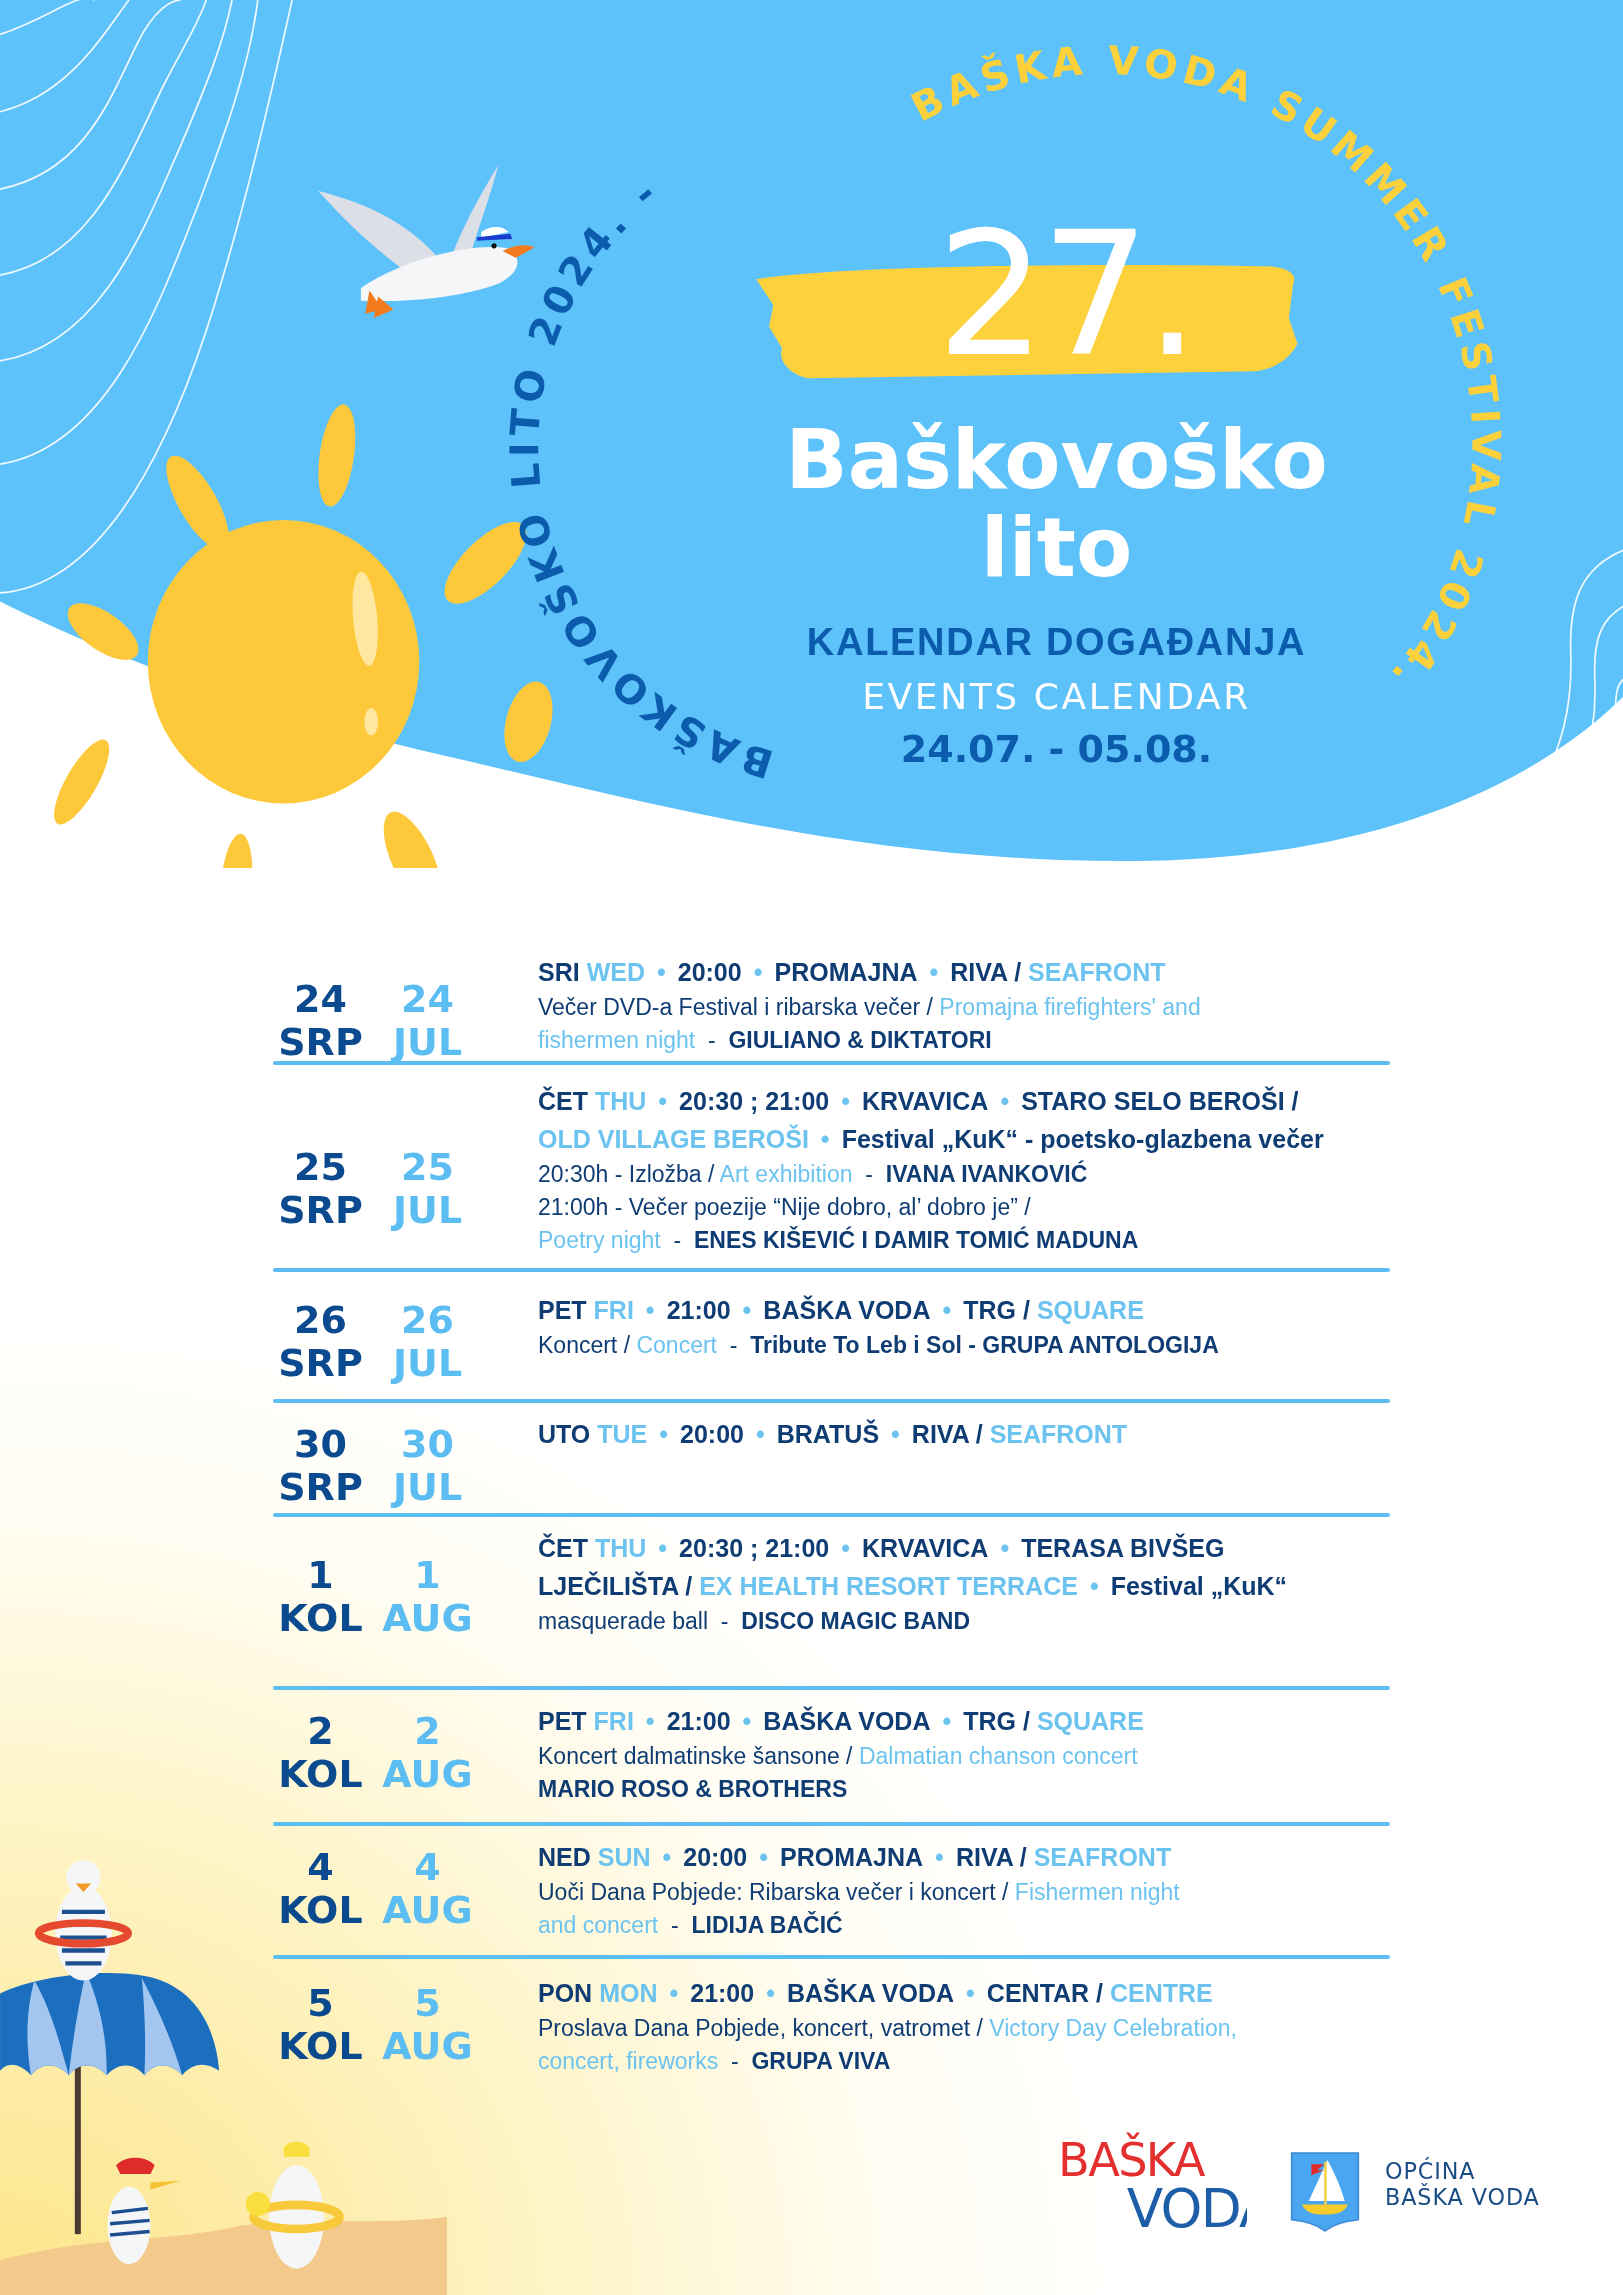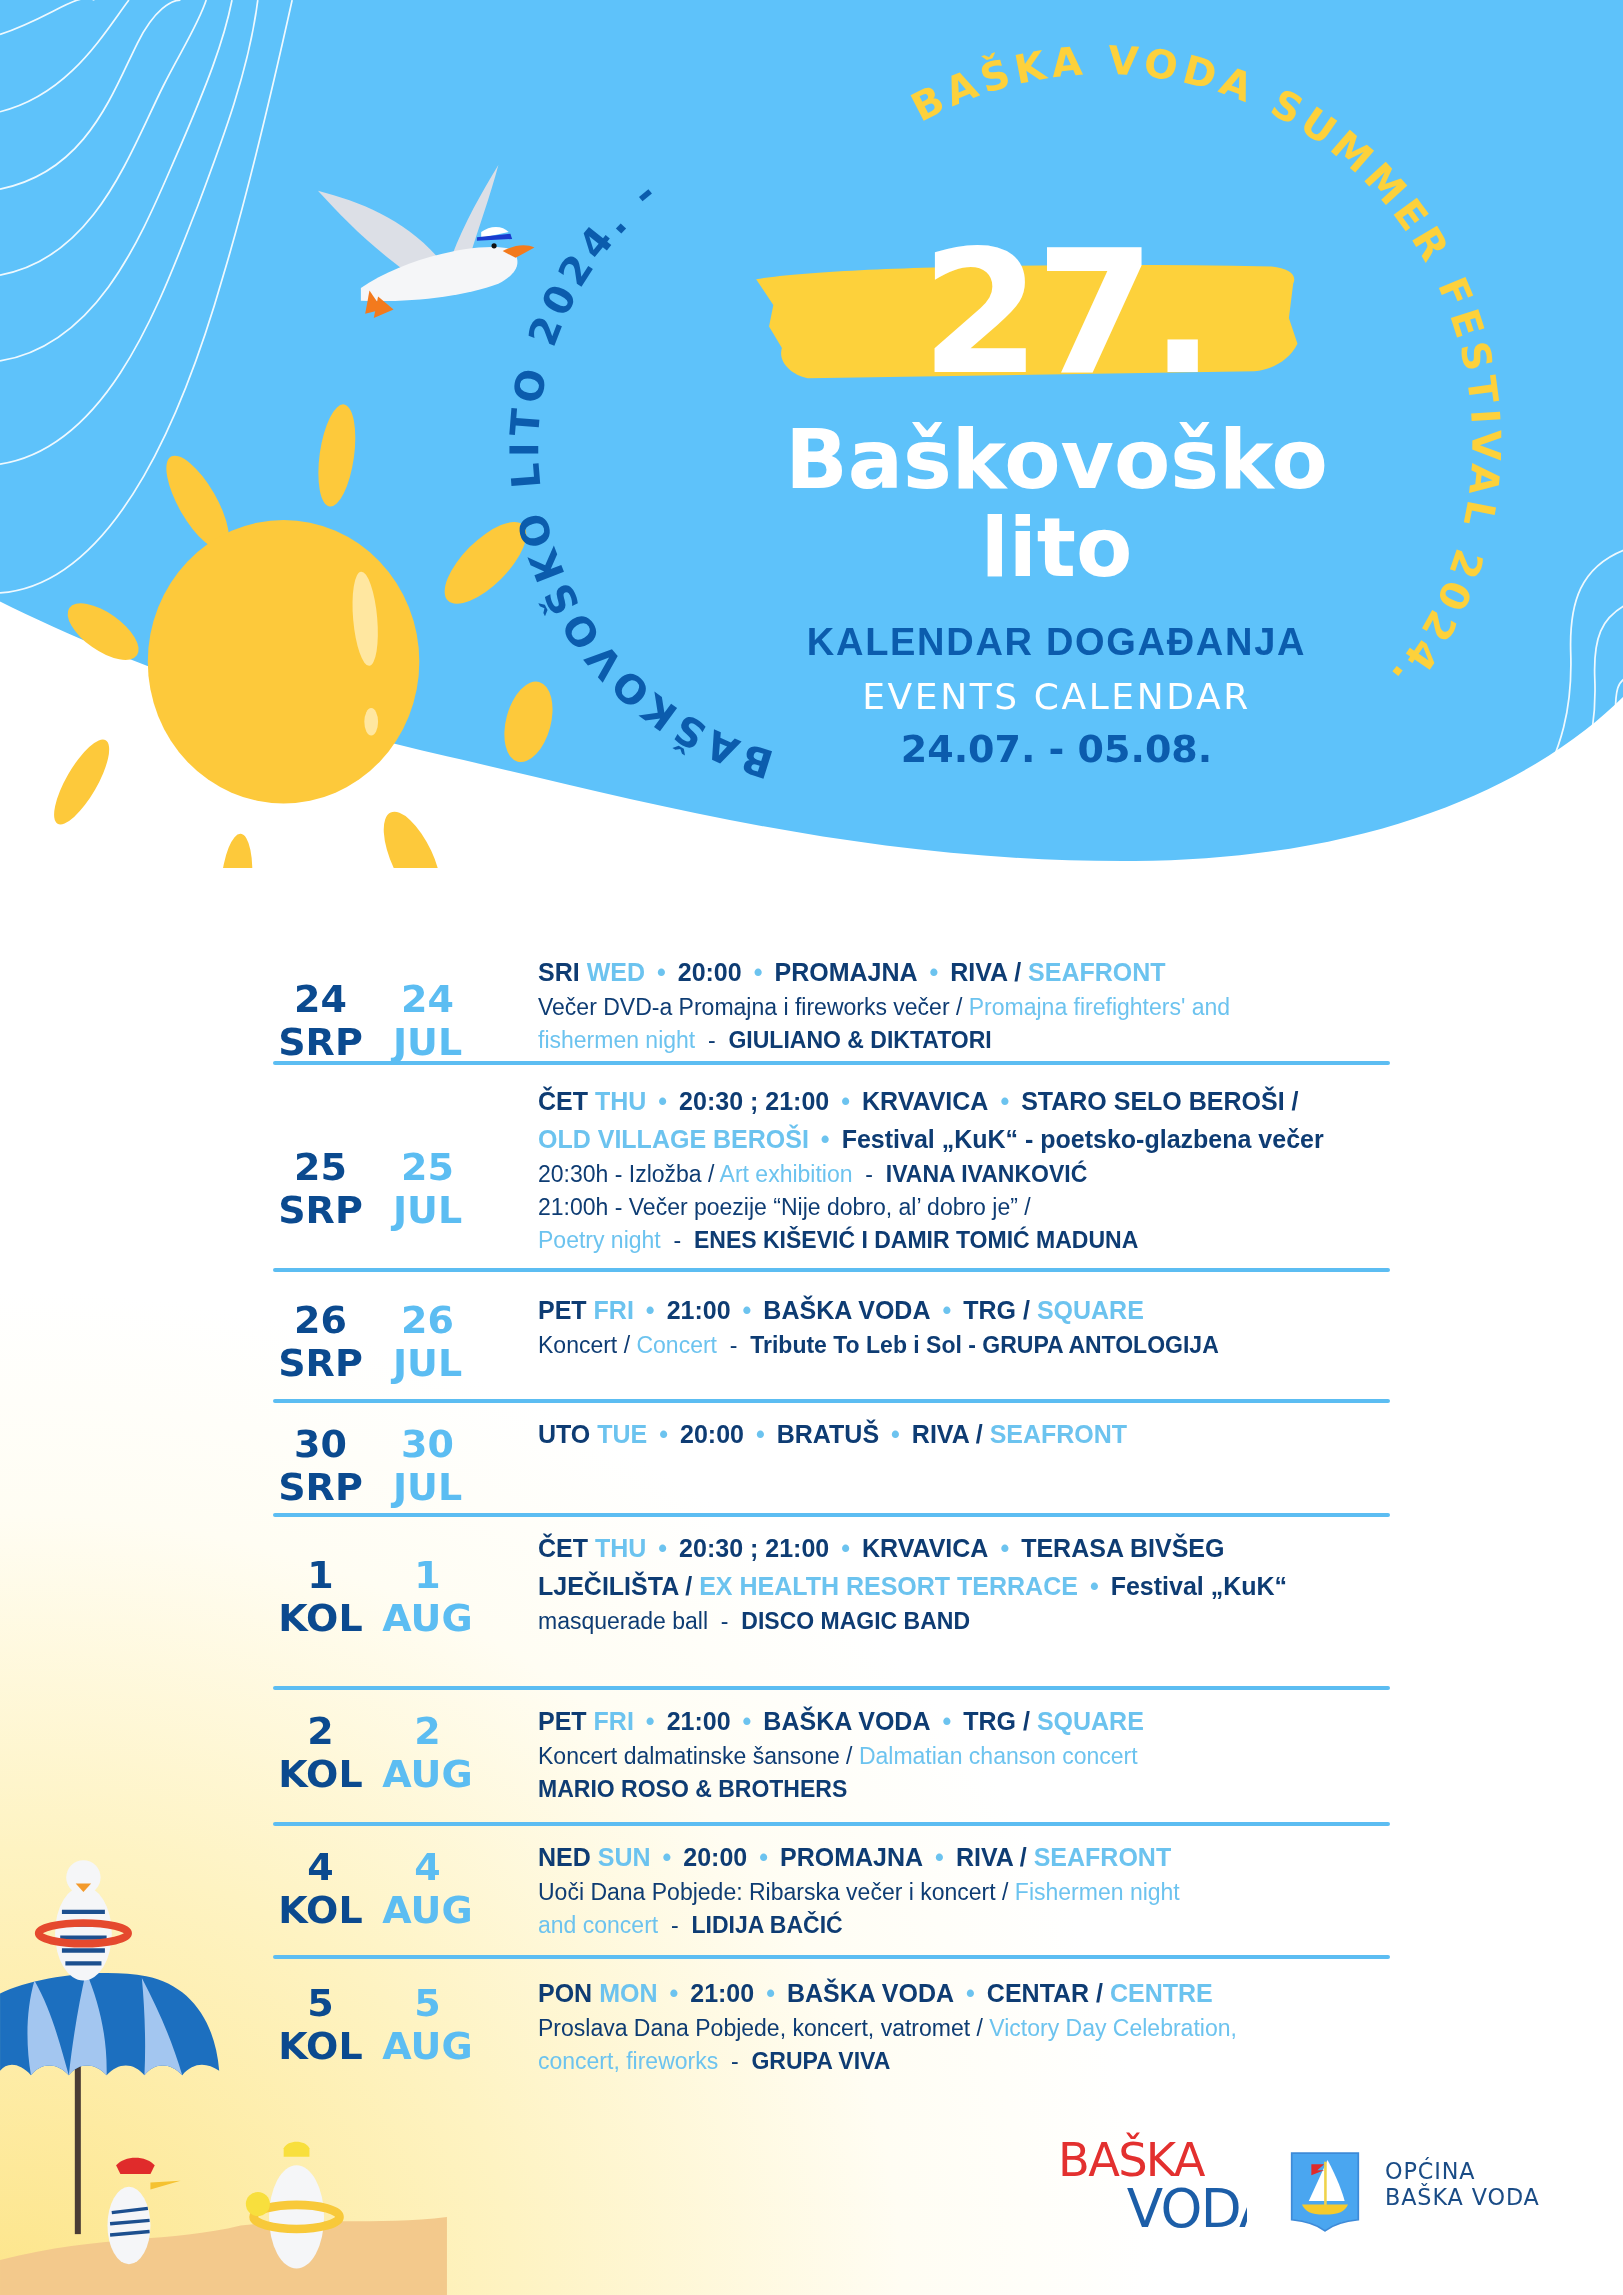--- a/index.html
+++ b/index.html
@@ -9,22 +9,22 @@
       background: #ffffff;
     }
     .bg-gradient {
       position: absolute; left: 0; top: 773px; width: 1624px; height: 1522px;
       background: radial-gradient(ellipse 1289px 1117px at 0% 100%, #fde58a 0%, #fef3c2 40%, #fffdf3 70%, #ffffff 90%);
     }
     .sky { position: absolute; left: 0; top: 0; width: 1624px; height: 868px; }
     .hero-text { position: absolute; left: 0; top: 0; width: 1624px; height: 859px; }
 
     .big-27 {
-      position: absolute; left: 885px; top: 227px; width: 361px; text-align: center;
-      font-family: "DejaVu Sans", sans-serif; font-weight: bold; font-size: 172px; line-height: 1;
+      position: absolute; left: 885px; top: 209px; width: 361px; text-align: center;
+      font-family: "DejaVu Sans", sans-serif; font-weight: normal; font-size: 172px; line-height: 1;
       color: #ffffff; letter-spacing: -5.2px;
     }
     .title-line {
       position: absolute; left: 713px; width: 687px; text-align: center;
       font-family: "DejaVu Sans", sans-serif; font-weight: bold; color: #ffffff;
       font-size: 82px; line-height: 1;
     }
     .cal-hr { position:absolute; left: 713px; width: 687px; text-align: center; line-height: 1; }
     .cal-hr.k { top: 623px; font-size: 38px; font-weight: bold; color: #0b5cad; letter-spacing: 1.7px; font-family: Liberation Sans, sans-serif; }
     .cal-hr.e { top: 679px; font-size: 36px; color: #ffffff; letter-spacing: 2.6px; font-family: "DejaVu Sans", sans-serif; }
@@ -144,21 +144,21 @@
     <div class="date-hr" style="top:17px">
         <div>24</div>
         <div>SRP</div>
       </div>
     <div class="date-en" style="top:17px">
         <div>24</div>
         <div>JUL</div>
       </div>
     <div class="info">
       <div class="line head"><span>SRI</span> <span class="lt">WED</span><span class="dot">•</span><span>20:00</span><span class="dot">•</span><span>PROMAJNA</span><span class="dot">•</span><span>RIVA</span> / <span class="lt">SEAFRONT</span></div>
-      <div class="line"><span>Večer DVD-a Promajna i fireworks večer /</span> <span class="lt">Promajna firefighters' and</span></div>
+      <div class="line"><span>Večer DVD-a Festival i ribarska večer /</span> <span class="lt">Promajna firefighters' and</span></div>
       <div class="line"><span class="lt">fishermen night</span> &nbsp;- &nbsp;<span class="b">GIULIANO &amp; DIKTATORI</span></div>
     </div>
   </div>
 
   <div class="event" style="top:146px">
     <div class="date-hr" style="top:56px">
         <div>25</div>
         <div>SRP</div>
       </div>
     <div class="date-en" style="top:56px">

